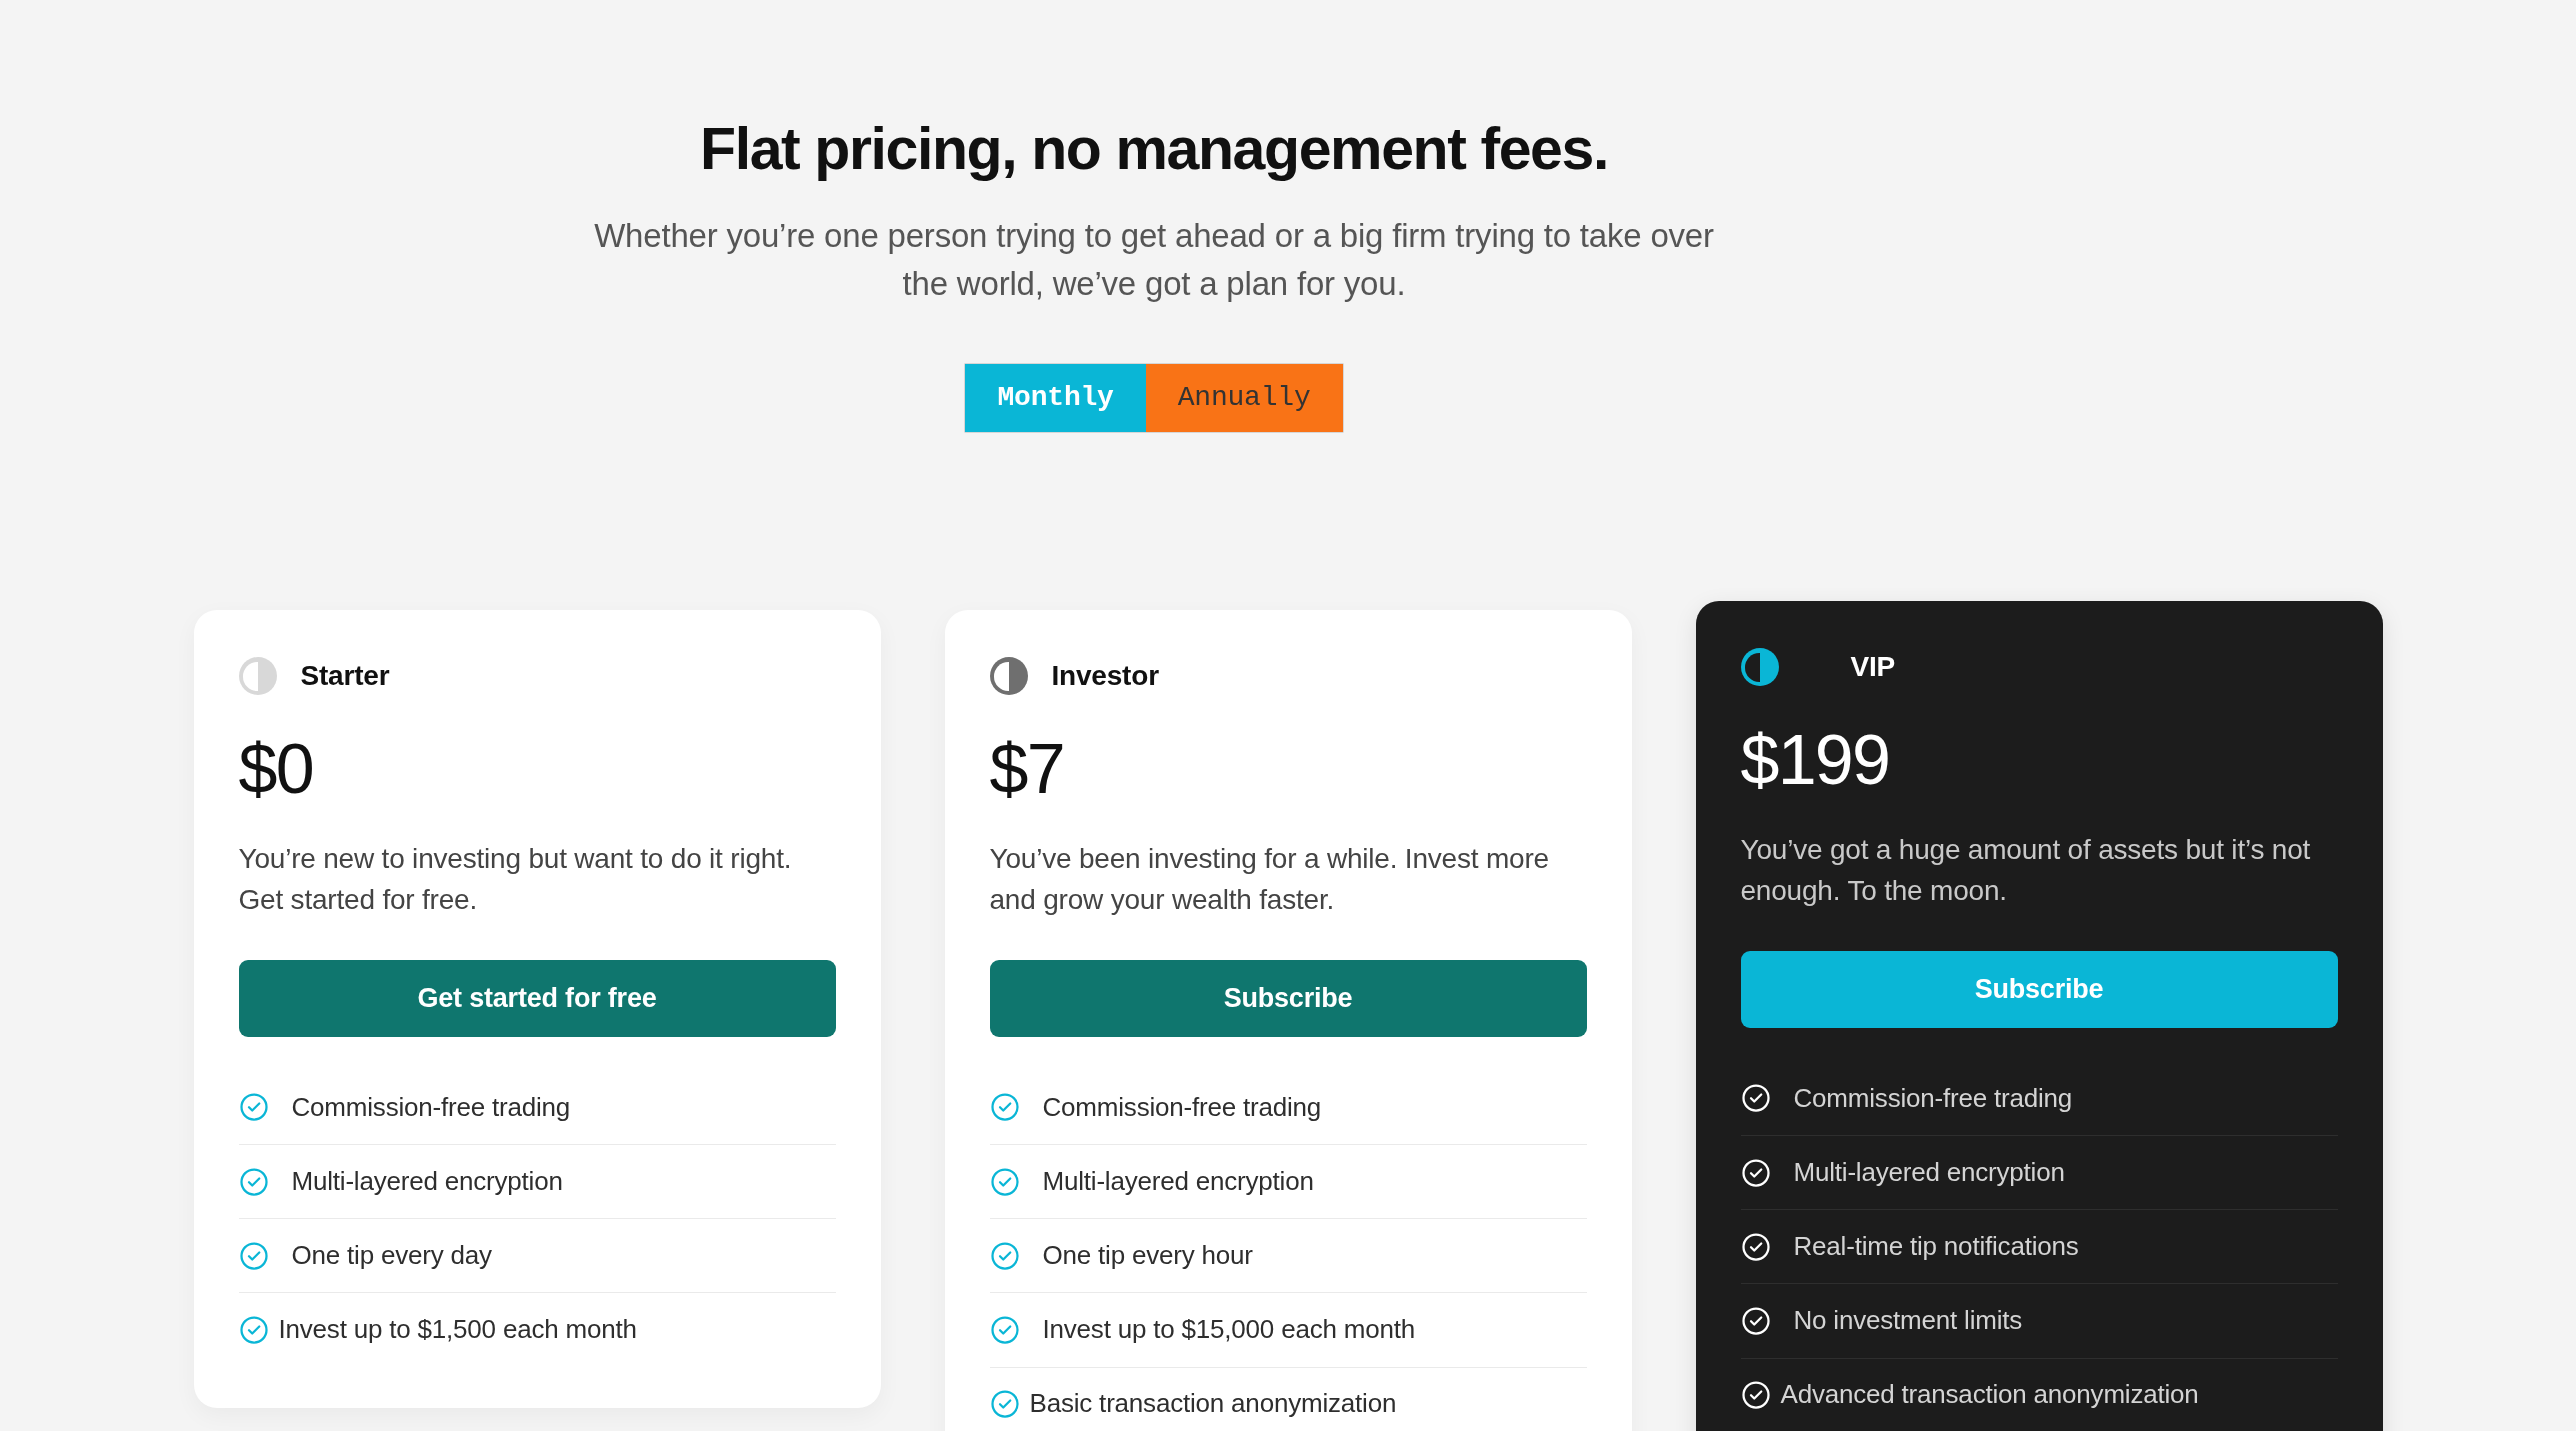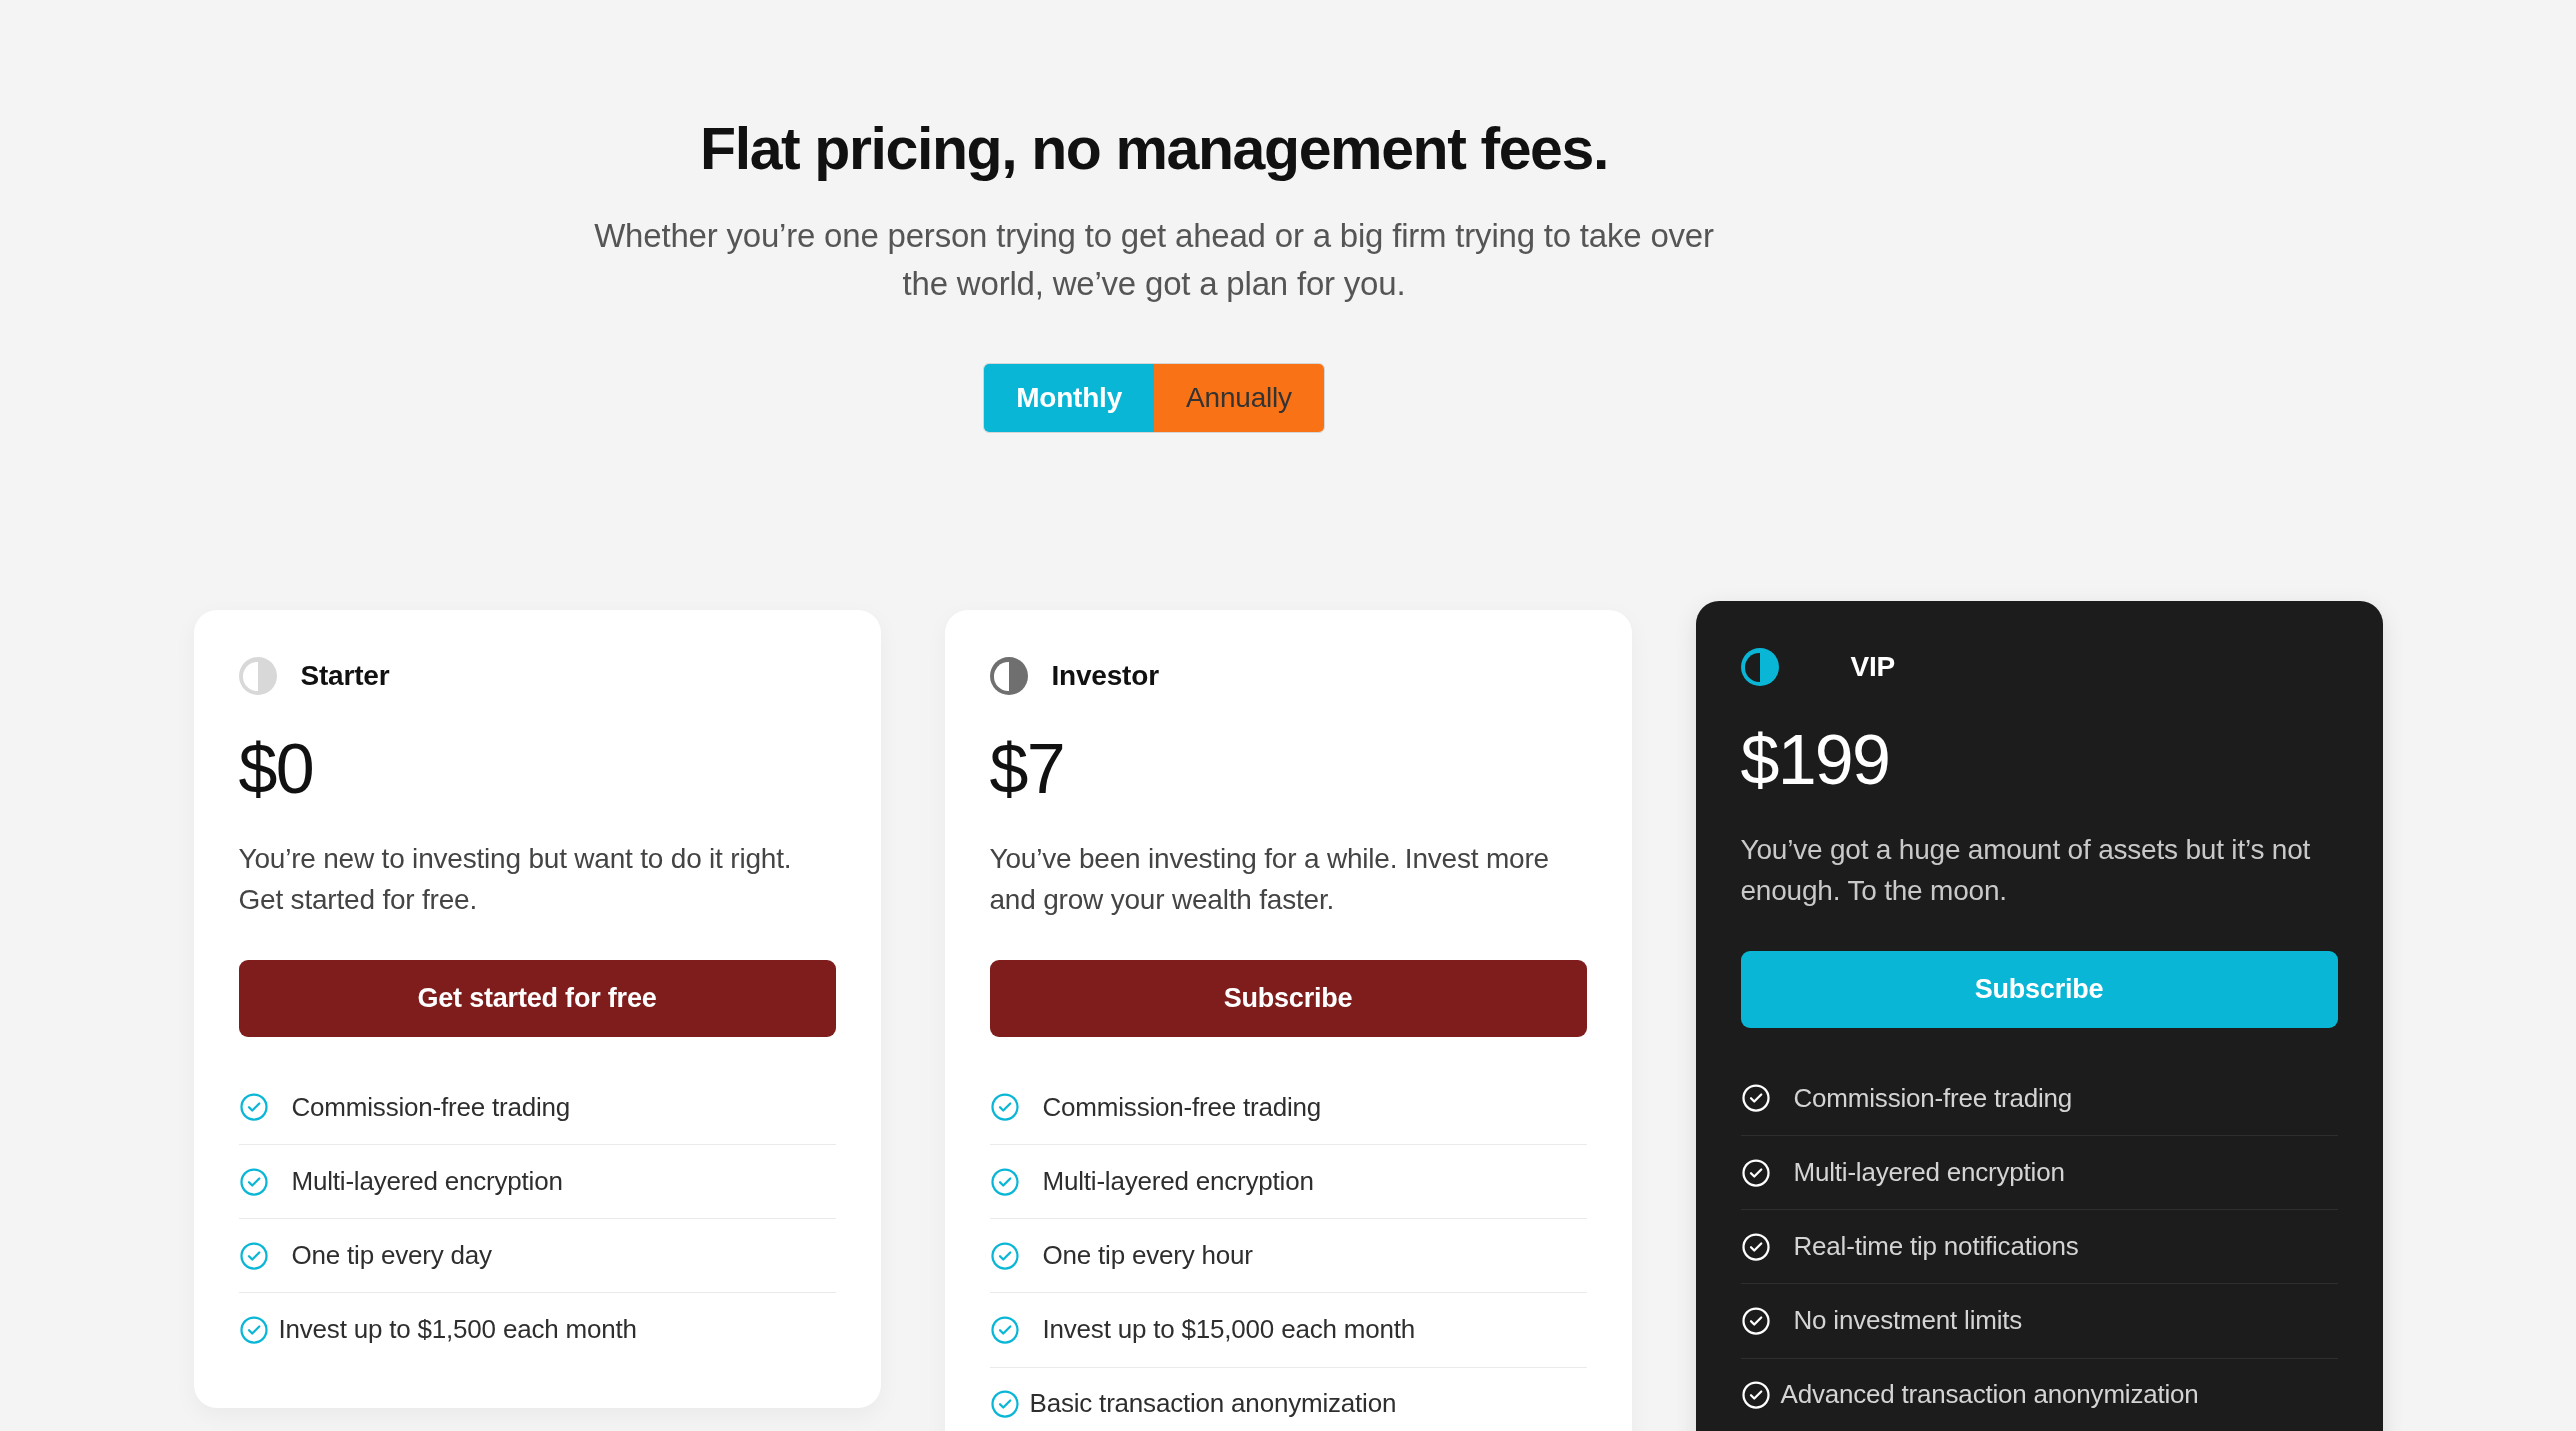--- a/index.html
+++ b/index.html
@@ -47,24 +47,25 @@
 
   
   .toggle-wrap {
     display: flex;
     justify-content: center;
     margin-top: 55px;
   }
   .toggle {
     display: inline-flex;
     border: 0.9px solid #d6d6d6;
-    border-radius: 6px;
+    border-radius: 1px;
     overflow: hidden;
     background: #ffffff;
     height: 68px;
+    font-family: Liberation Mono, monospace;
   }
   .toggle-option {
     display: flex;
     align-items: center;
     justify-content: center;
     padding: 0 32px;
     font-size: 28px;
     font-weight: 400;
     color: #333333;
     background: #f97316;
@@ -172,21 +173,21 @@
     border: 0;
     border-radius: 9px;
     font-family: inherit;
     font-size: 27px;
     font-weight: 700;
     letter-spacing: -0.2px;
     cursor: pointer;
     text-align: center;
   }
   .cta.dark-btn {
-    background: #7f1d1d;
+    background: #0f766e;
     color: #ffffff;
   }
   .cta.cyan-btn {
     background: #0ab6d6;
     color: #ffffff;
   }
 
   .features {
     list-style: none;
     margin: 34px 0 0;

